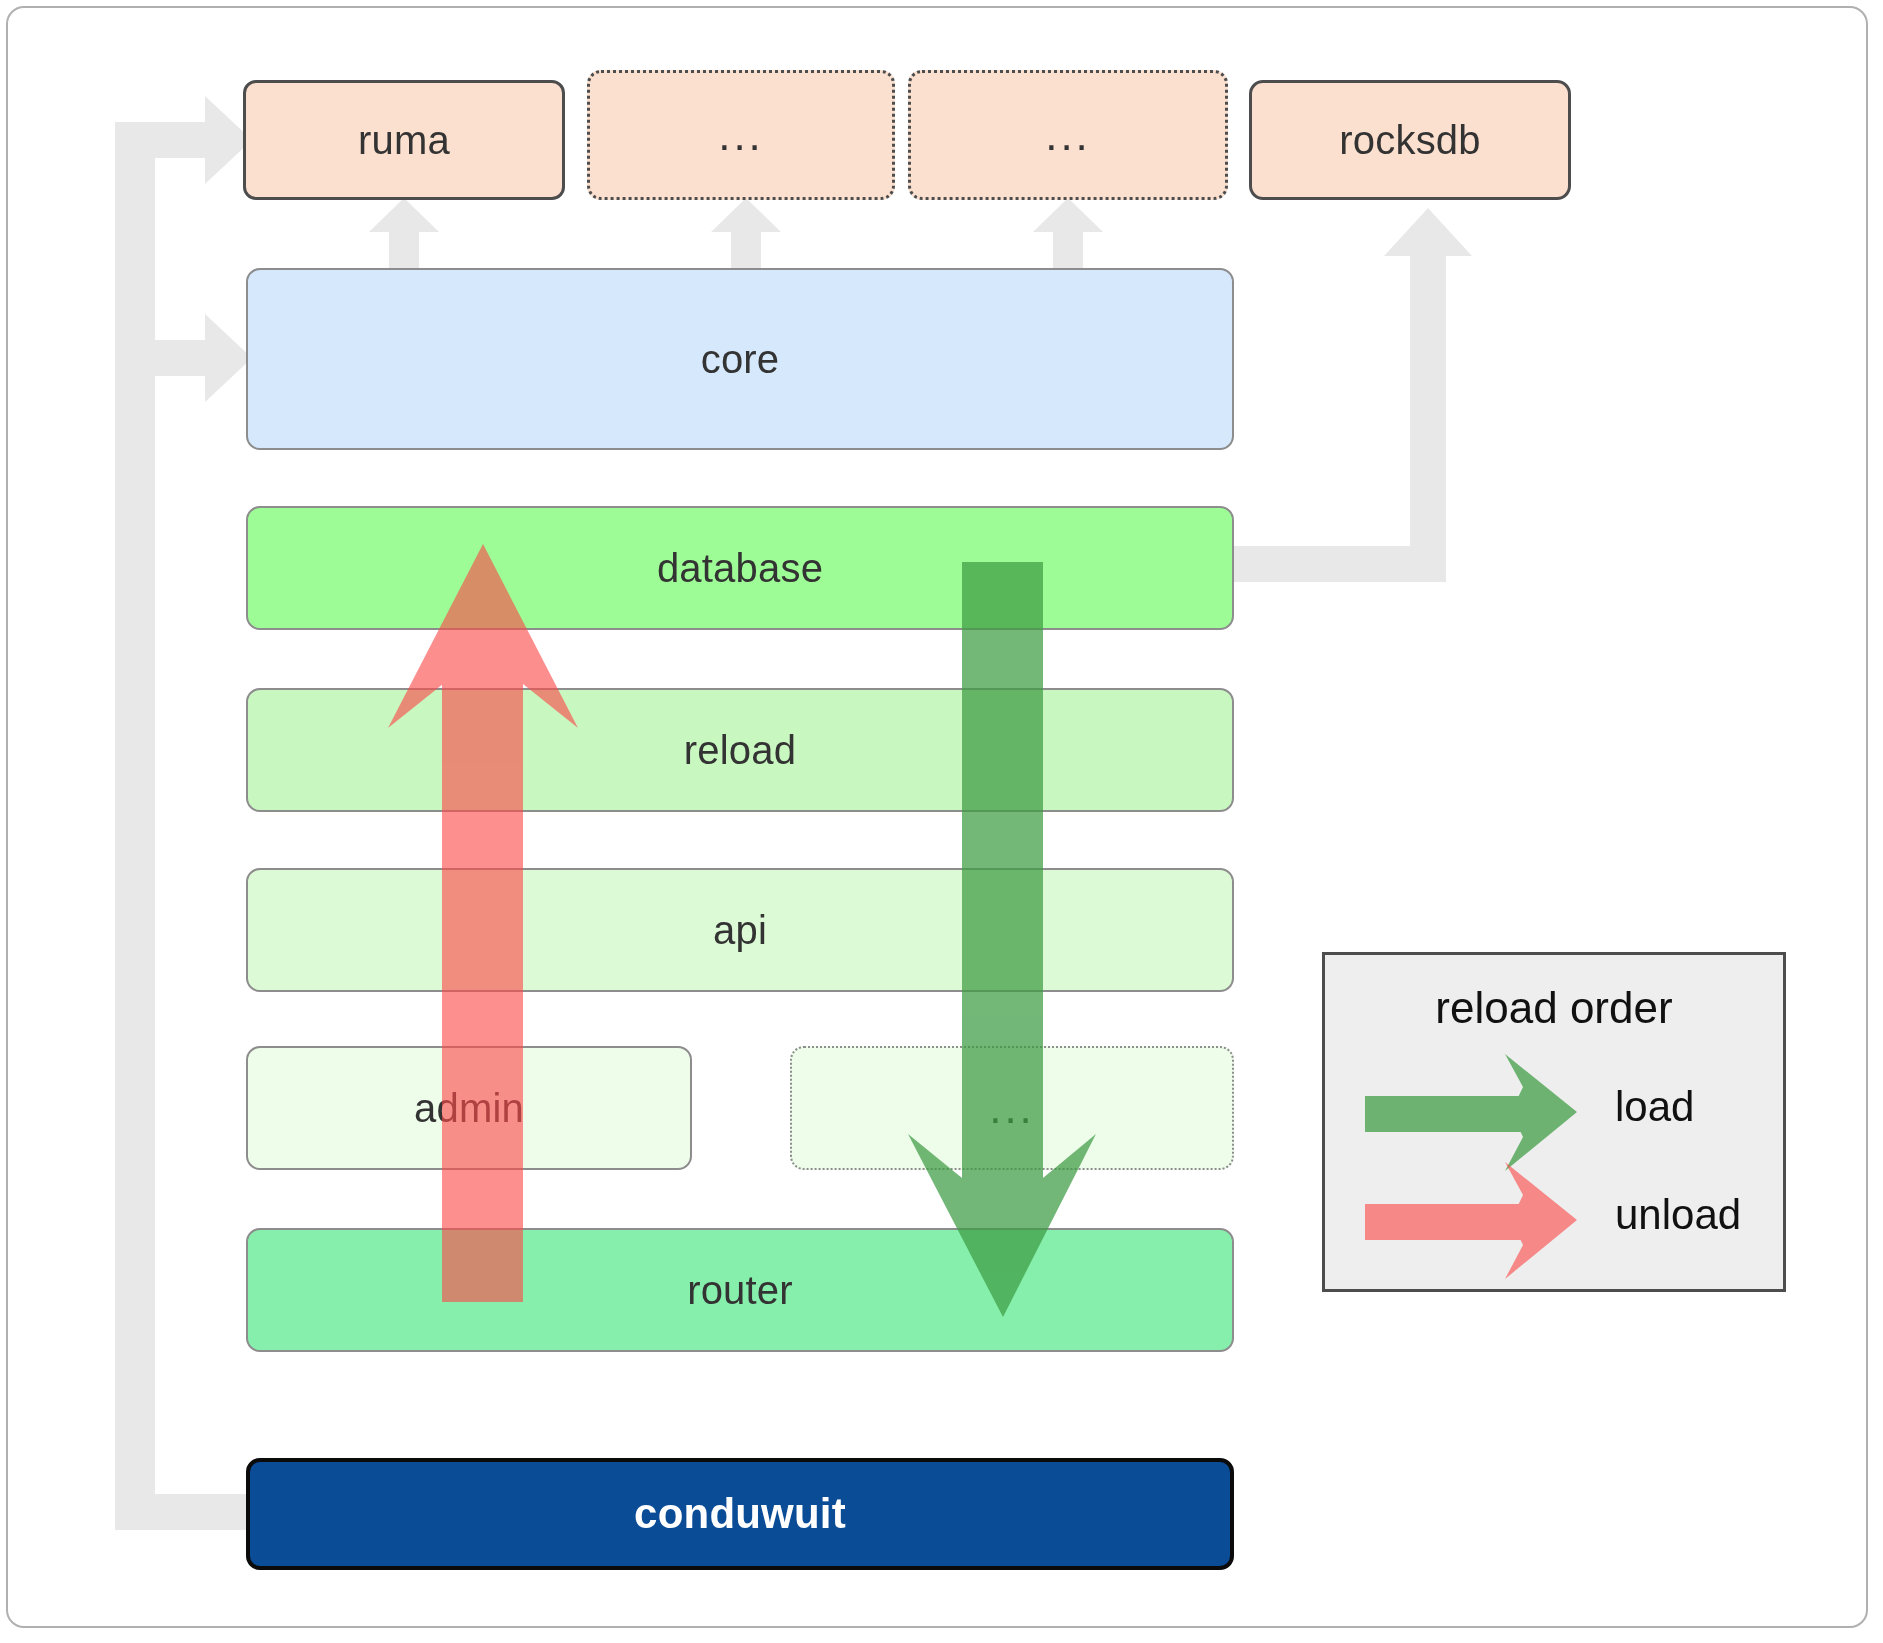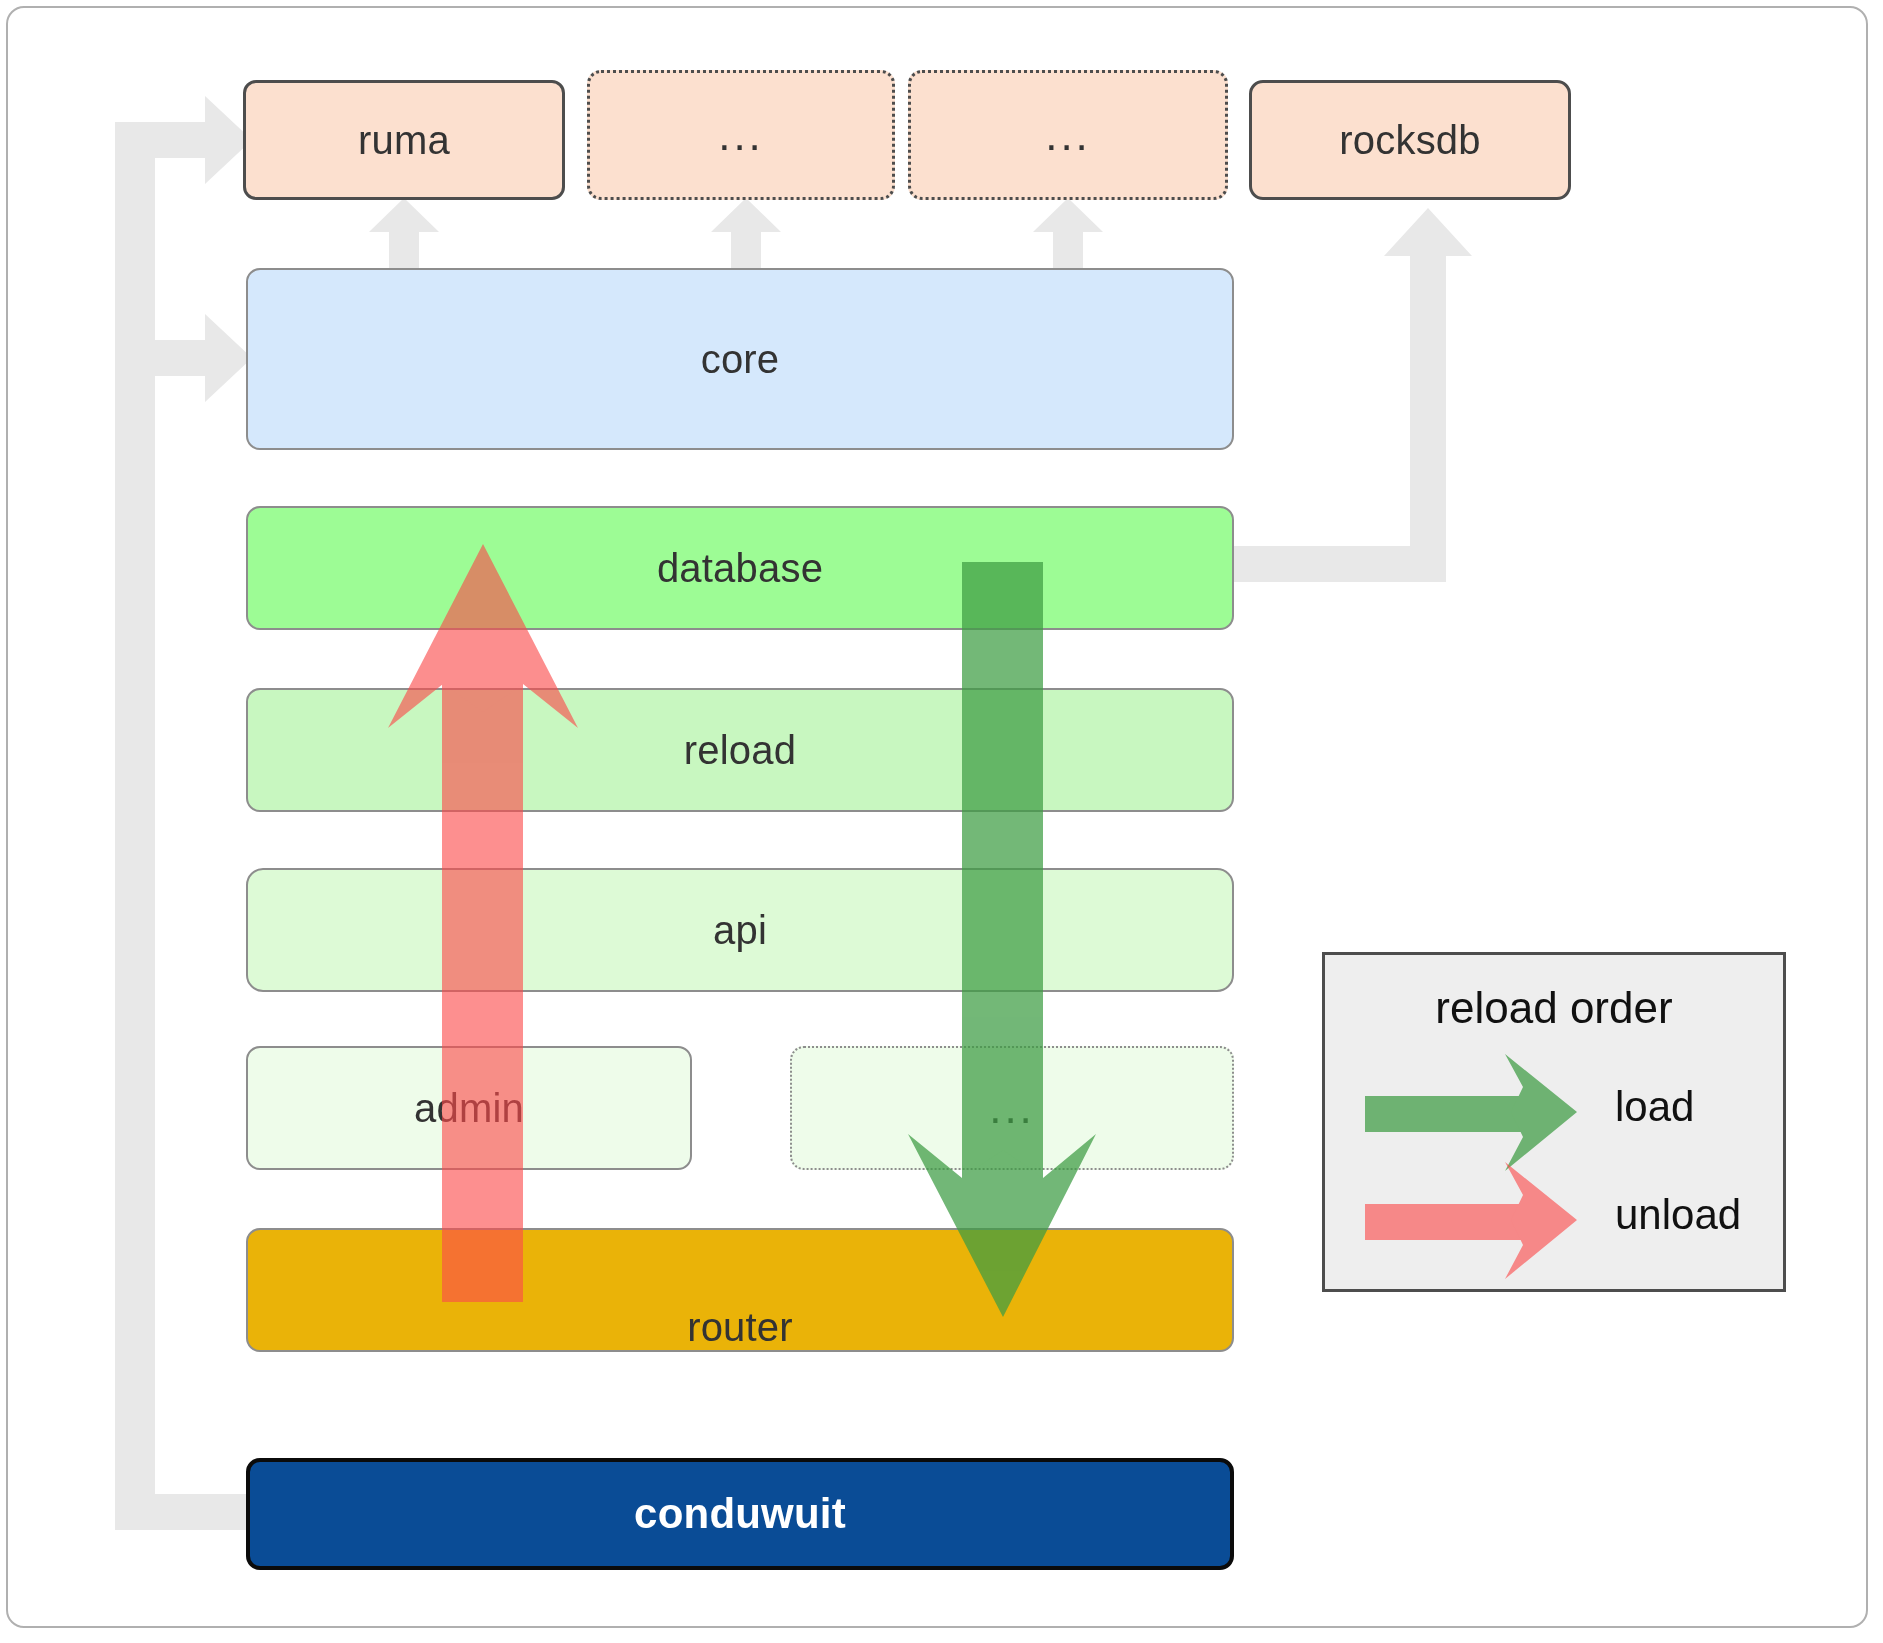--- a/index.html
+++ b/index.html
@@ -160,33 +160,33 @@
   </div>
 
   <div class="node solid-gray" style="left:246px;top:506px;width:988px;height:124px;background:#9dfc95;">
     <span>database</span>
   </div>
 
   <div class="node solid-gray" style="left:246px;top:688px;width:988px;height:124px;background:#c8f7c0;">
     <span>reload</span>
   </div>
 
-  <div class="node solid-gray" style="left:246px;top:868px;width:988px;height:124px;background:#ddfad6;border-radius:17px;">
+  <div class="node solid-gray" style="left:246px;top:868px;width:988px;height:124px;background:#ddfad6;">
     <span>api</span>
   </div>
 
   <div class="node solid-gray" style="left:246px;top:1046px;width:446px;height:124px;background:#eefcea;">
     <span>admin</span>
   </div>
 
   <div class="node dotted-gray dots" style="left:790px;top:1046px;width:444px;height:124px;background:#eefcea;">
     <span class="label-dots">...</span>
   </div>
 
-  <div class="node solid-gray" style="left:246px;top:1228px;width:988px;height:124px;background:#eab308;align-items:flex-end;">
+  <div class="node solid-gray" style="left:246px;top:1228px;width:988px;height:124px;background:#86efac;">
     <span>router</span>
   </div>
 
   <div class="node solid-black" style="left:246px;top:1458px;width:988px;height:112px;background:#0a4c96;color:#ffffff;font-size:42px;">
     <span>conduwuit</span>
   </div>
 
   <svg id="arrows-over" viewBox="0 0 1883 1643" xmlns="http://www.w3.org/2000/svg">
 
     <g opacity="0.72">

